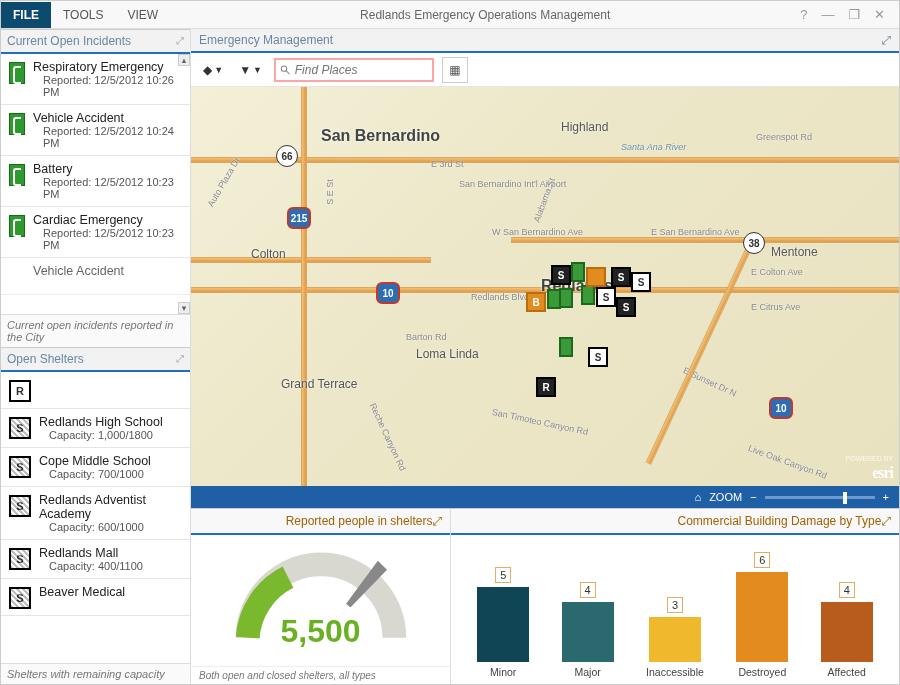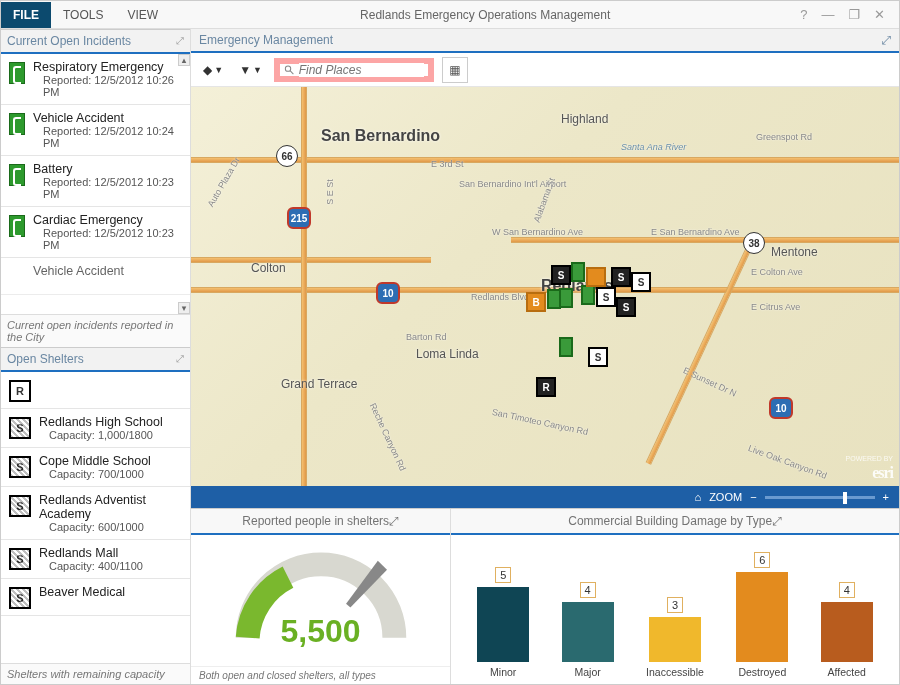--- a/index.html
+++ b/index.html
@@ -26,21 +26,21 @@
   .item-sub { font-size: 11px; color: #555; padding-left: 10px; }
   .panel-footer { font-style: italic; color: #777; font-size: 11px; padding: 4px 6px; border-top: 1px solid #ddd; background:#fafafa;}
   .small-arrow { position: absolute; right: 0; top: 0; width: 12px; height: 12px; background: #eee; border: 1px solid #ccc; font-size: 9px; text-align: center; line-height: 10px; color: #666; cursor: pointer; }
 
   .main { flex: 1; display: flex; flex-direction: column; }
   .map-panel { flex: 1; display: flex; flex-direction: column; border-bottom: 1px solid #ccc; }
   .map-header { background: #f2f2f2; border-bottom: 2px solid #1e6fc0; padding: 4px 8px; display: flex; justify-content: space-between; color: #6a87a2; }
   .map-toolbar { height: 34px; display: flex; align-items: center; gap: 8px; padding: 4px 8px; background:#fff; border-bottom:1px solid #e5e5e5; }
   .tool-btn { width: 26px; height: 26px; border: 1px solid #ccc; background: #fff; display:flex; align-items:center; justify-content:center; cursor:pointer; color:#555; font-size:12px; }
   .tool-drop { display:flex; align-items:center; gap:2px; padding: 0 4px; cursor:pointer;}
-  .search { border: 6px solid #fca5a5; height: 24px; width: 160px; display: flex; align-items: center; padding: 0 4px; color: #888; }
+  .search { border: 2px solid #fca5a5; height: 24px; width: 160px; display: flex; align-items: center; padding: 0 4px; color: #888; }
   .search svg { width: 12px; height: 12px; margin-right: 4px; }
   .search input { border:none; outline:none; font-style:italic; font-size:12px; width:100%; color:#888;}
   .map-body { flex: 1; position: relative; overflow:hidden; background: linear-gradient(135deg, #f4f0d8 0%, #ece7c8 40%, #e8e2c0 100%); }
   .road-h { position:absolute; height:6px; background: linear-gradient(#f5c070,#e09848); border-top:1px solid #d8a860; border-bottom:1px solid #d8a860;}
   .road-v { position:absolute; width:6px; background: linear-gradient(90deg,#f5c070,#e09848); border-left:1px solid #d8a860; border-right:1px solid #d8a860;}
   .hwy-shield { position:absolute; width:24px; height:22px; background:#2d6db3; border-radius:6px; color:#fff; font-size:10px; font-weight:700; display:flex; align-items:center; justify-content:center; border:2px solid #c0392b;}
   .route-shield { position:absolute; width:22px; height:22px; border-radius:50%; background:#fff; border:1.5px solid #333; color:#333; font-size:10px; font-weight:600; display:flex; align-items:center; justify-content:center;}
   .city-label { position:absolute; font-size:12px; color:#555; font-weight:500; text-shadow:0 0 3px #fff;}
   .city-label.big { font-size:16px; font-weight:600; color:#444;}
   .street-label { position:absolute; font-size:9px; color:#888; text-shadow:0 0 2px #fff; white-space:nowrap;}
@@ -51,21 +51,21 @@
   .esri-logo { position:absolute; right:6px; bottom:4px; color:#fff; font-size:16px; font-weight:700; font-family: Georgia, serif; letter-spacing:-1px; opacity:0.9;}
   .esri-sub { position:absolute; right:6px; bottom:24px; color:#fff; font-size:7px; opacity:0.8;}
   .zoom-bar { height: 22px; background: #1e5fa6; color: #fff; display: flex; align-items: center; justify-content: flex-end; gap: 8px; padding: 0 10px; font-size: 11px; }
   .zoom-track { width: 110px; height: 3px; background: #6a9ad0; position: relative; }
   .zoom-thumb { position: absolute; width: 4px; height: 12px; background: #fff; top: -4px; }
   .home-icon {cursor:pointer;}
 
   .bottom-panels { height: 175px; display: flex; }
   .bp { flex: 1; border-right: 1px solid #ddd; display:flex; flex-direction:column;}
   .bp:last-child { border-right: none; }
-  .bp-header { padding: 5px 8px; color: #737373; border-bottom: 2px solid #1e6fc0; background:#f8f8f8; display:flex; justify-content:center;}
+  .bp-header { padding: 5px 8px; color: #a16207; border-bottom: 2px solid #1e6fc0; background:#f8f8f8; display:flex; justify-content:flex-end;}
   .bp-body { flex:1; position:relative; display:flex; align-items:center; justify-content:center; padding:6px;}
   .bp-footer { font-style: italic; color: #777; font-size: 10px; padding: 3px 8px; border-top:1px solid #eee;}
 
   
   .gauge { width: 190px; height: 110px; position: relative; }
   .gauge-number { font-size: 32px; font-weight: 700; color: #6ab023; }
 
   
   .chart { display:flex; align-items:flex-end; justify-content:space-around; width:100%; height:100%; padding:4px 4px 0;}
   .bar-group { display:flex; flex-direction:column; align-items:center; }
@@ -220,22 +220,22 @@
         <div class="road-h" style="left:320px; right:0; top:150px;"></div>
         <div class="road-v" style="top:150px; height:250px; left:560px; transform:rotate(25deg); transform-origin:top;"></div>
 
         <div class="hwy-shield" style="left:96px; top:120px;">215</div>
         <div class="hwy-shield" style="left:185px; top:195px;">10</div>
         <div class="hwy-shield" style="left:578px; top:310px;">10</div>
         <div class="route-shield" style="left:85px; top:58px;">66</div>
         <div class="route-shield" style="left:552px; top:145px;">38</div>
 
         <div class="city-label big" style="left:130px; top:40px;">San Bernardino</div>
-        <div class="city-label" style="left:370px; top:25px;">Highland</div>
-        <div class="city-label" style="left:60px; top:160px;margin-top:14px;">Colton</div>
+        <div class="city-label" style="left:370px; top:33px;">Highland</div>
+        <div class="city-label" style="left:60px; top:160px;">Colton</div>
         <div class="city-label big" style="left:350px; top:190px;">Redlands</div>
         <div class="city-label" style="left:225px; top:260px;">Loma Linda</div>
         <div class="city-label" style="left:90px; top:290px;">Grand Terrace</div>
         <div class="city-label" style="left:580px; top:158px;">Mentone</div>
 
         <div class="street-label" style="left:240px; top:72px;">E 3rd St</div>
         <div class="street-label" style="left:5px; top:90px; transform:rotate(-60deg);">Auto Plaza Dr</div>
         <div class="street-label" style="left:268px; top:92px; text-align:center;">San Bernardino Int'l Airport</div>
         <div class="street-label" style="left:330px; top:108px; transform:rotate(-70deg);">Alabama St</div>
         <div class="street-label" style="left:301px; top:140px;">W San Bernardino Ave</div>

